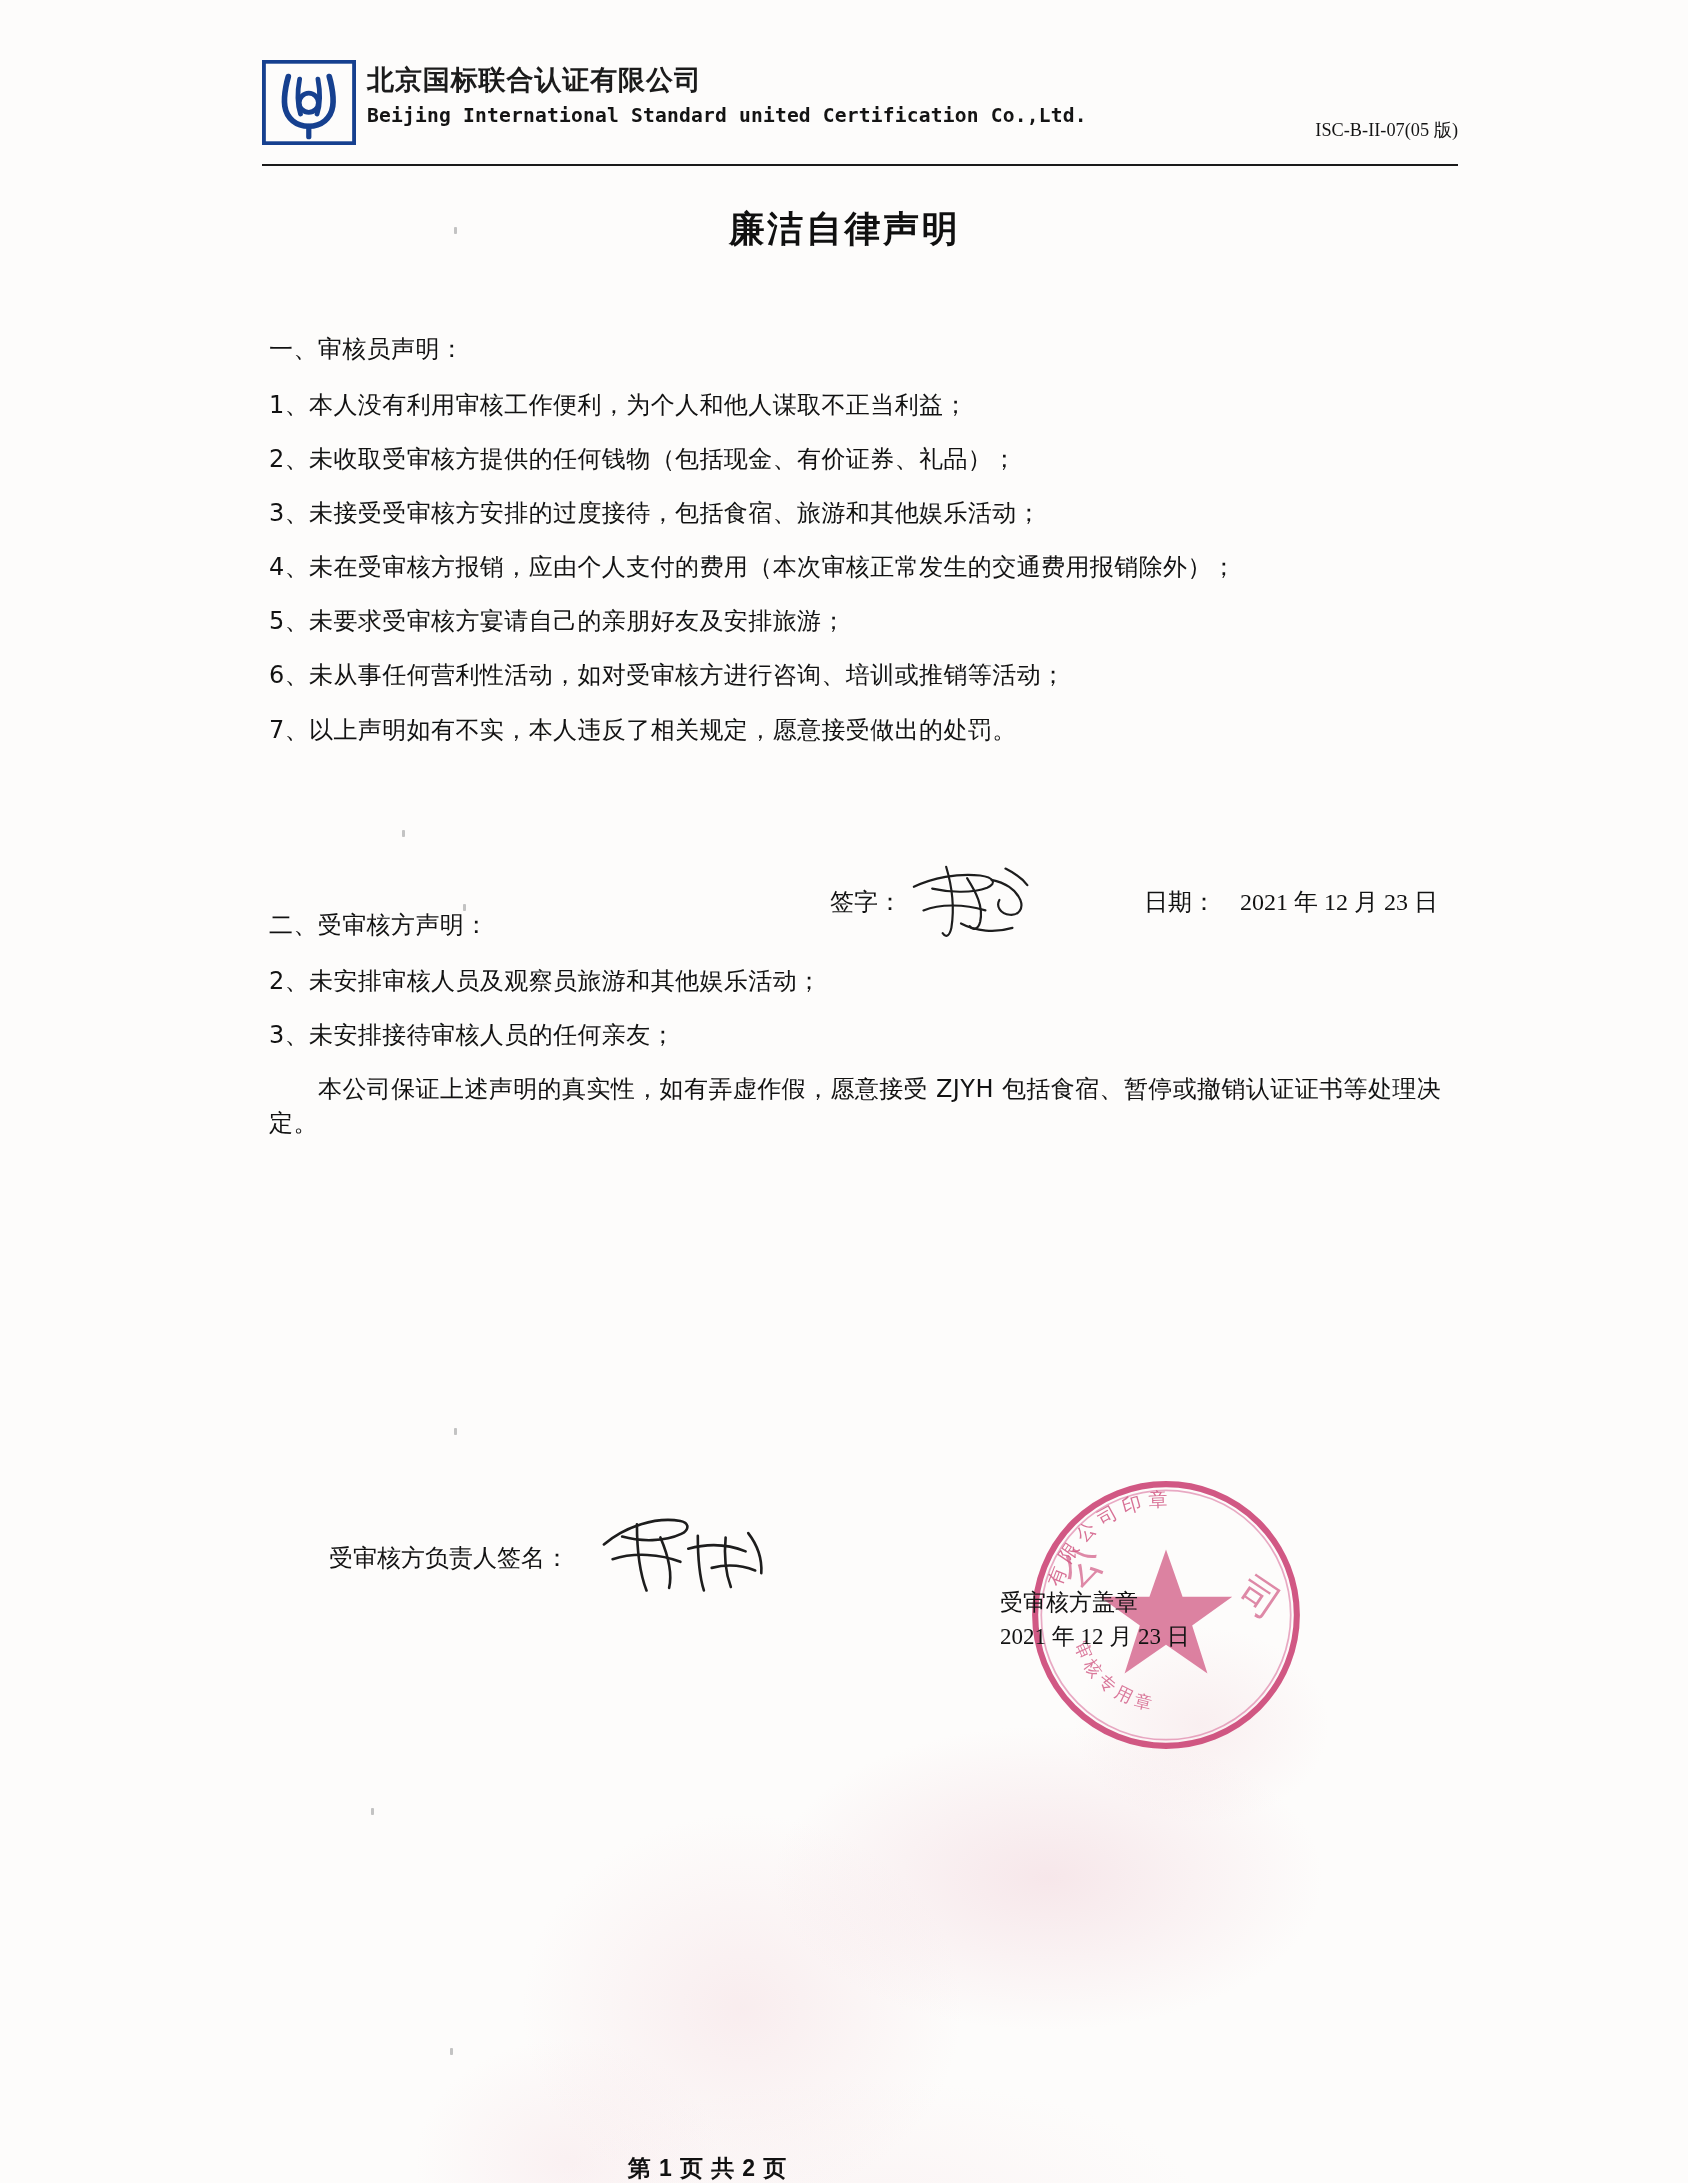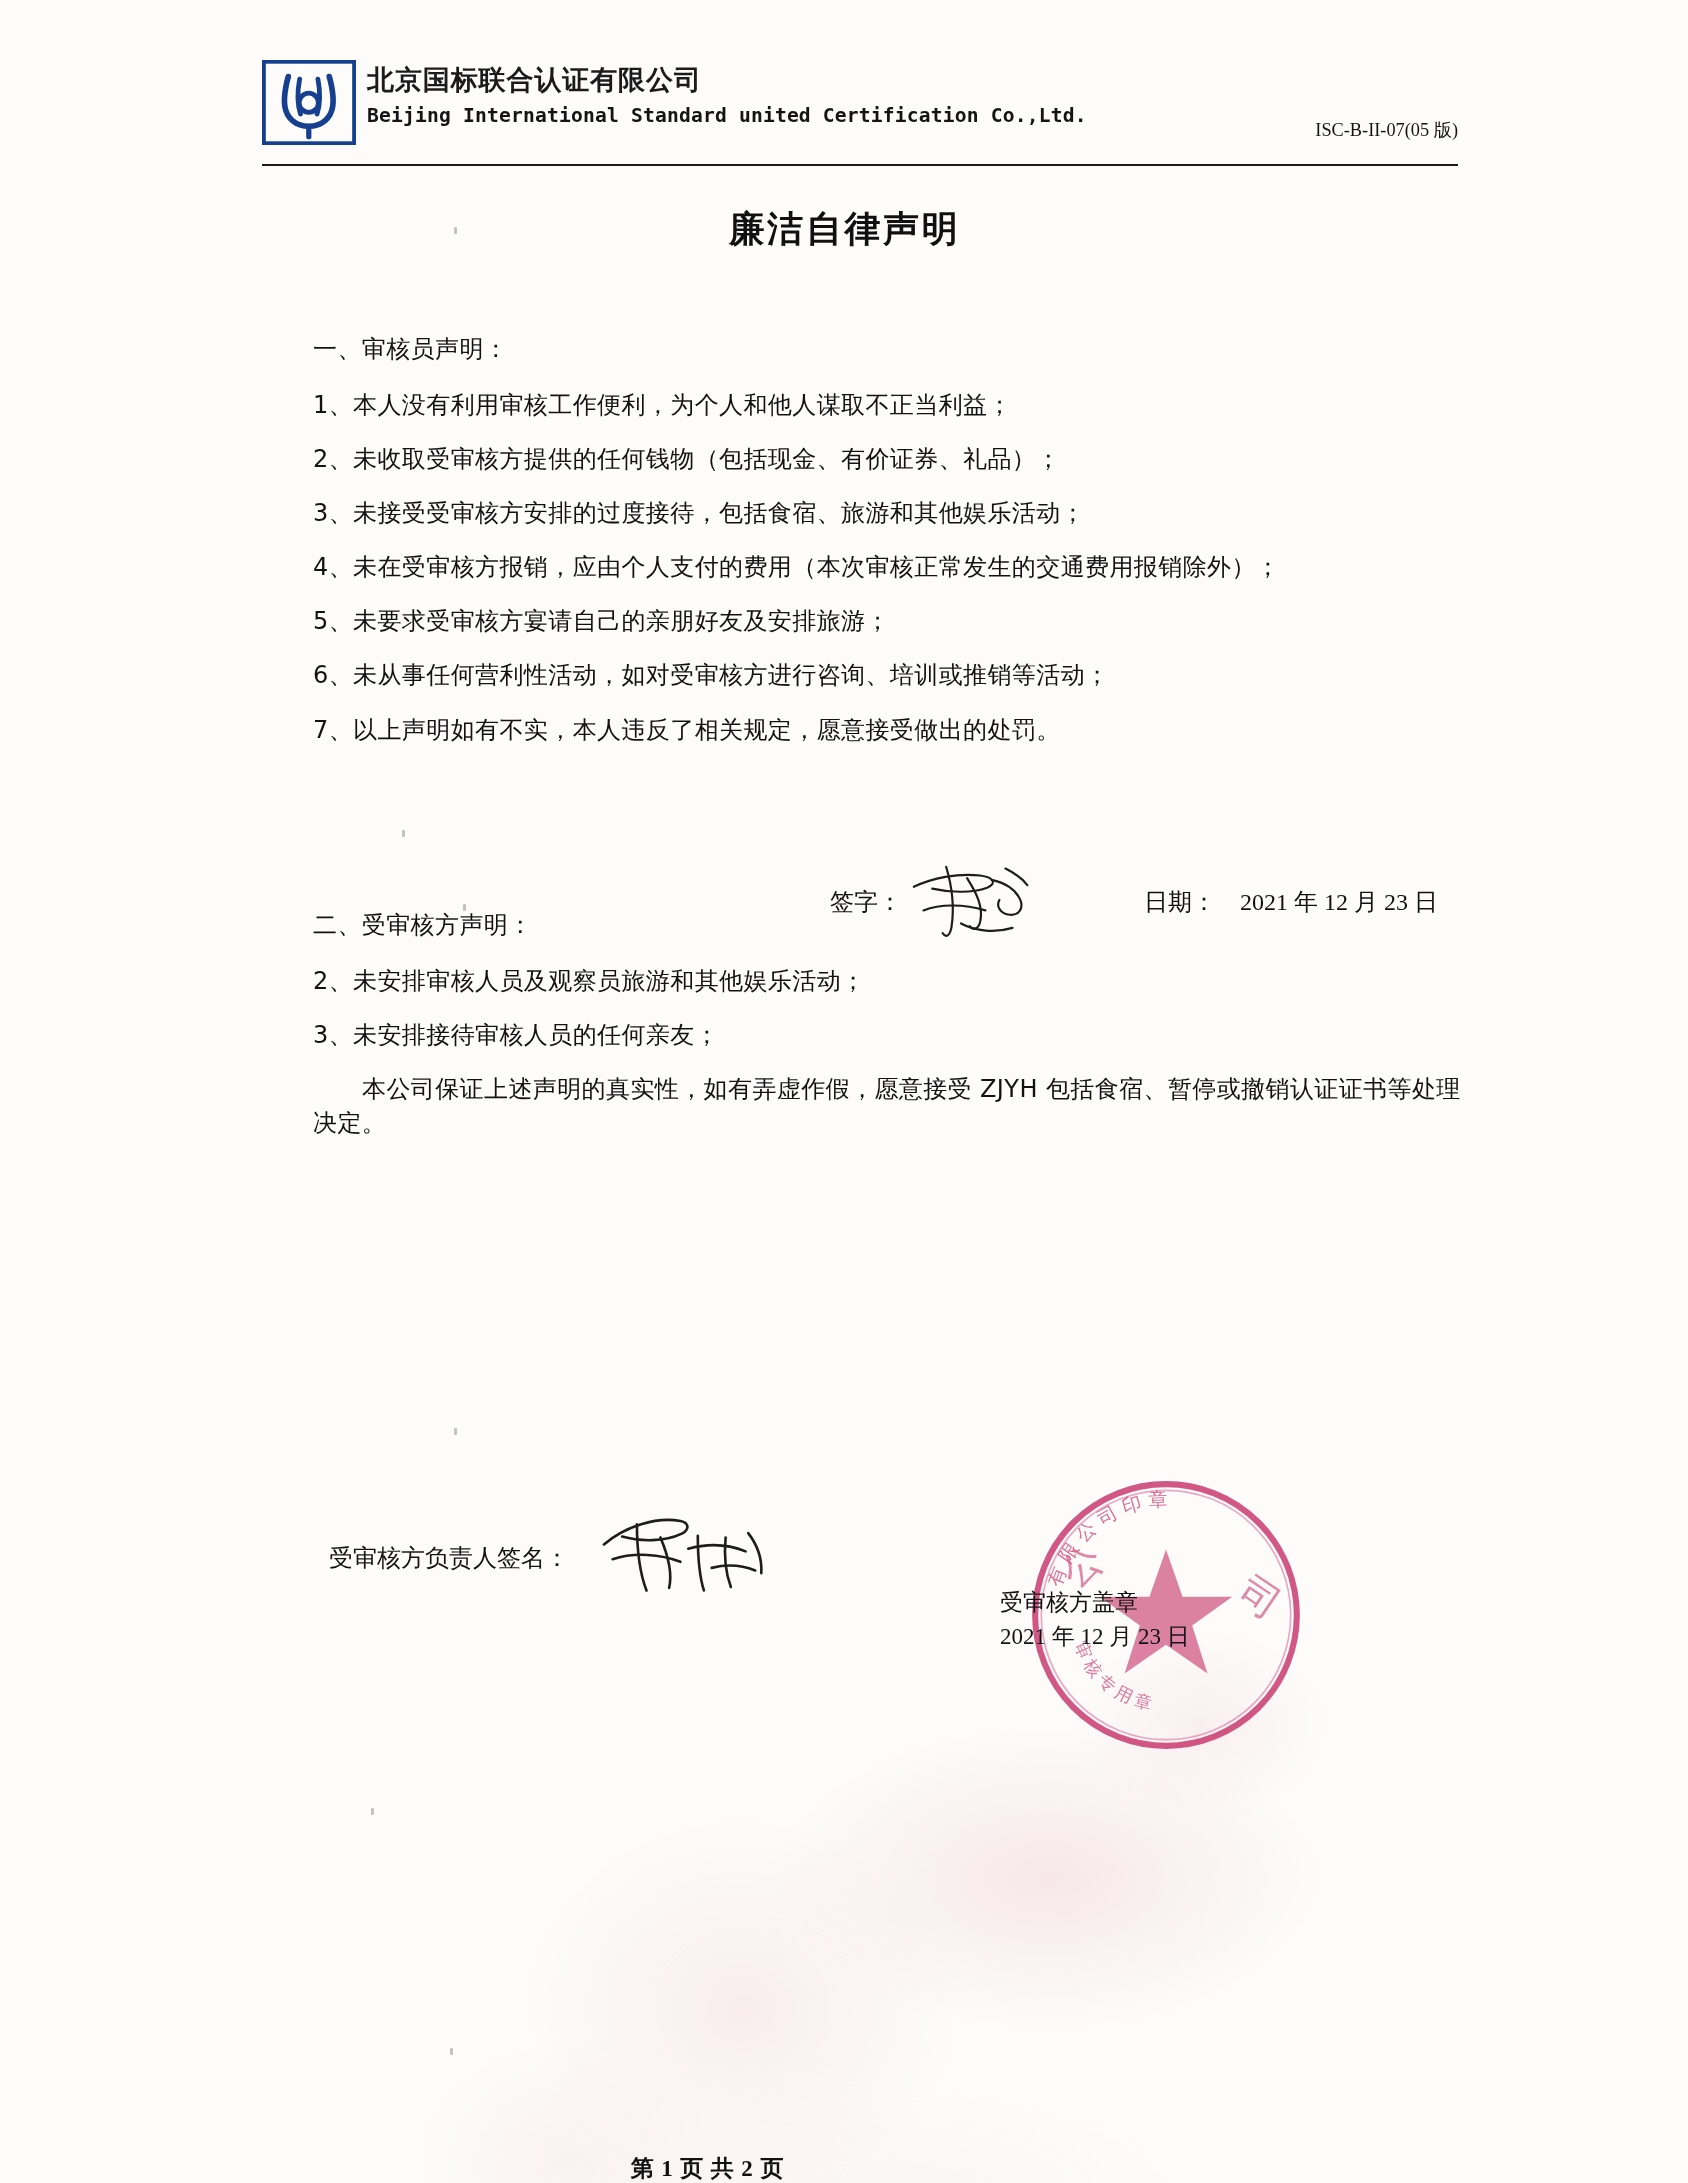--- a/index.html
+++ b/index.html
@@ -107,21 +107,20 @@
     top: 332px;
     width: 1192px;
   }
   .para {
     font-family: "DejaVu Sans", sans-serif;
     font-size: 24px;
     line-height: 1.42;
     color: #121212;
     margin-bottom: 20px;
     letter-spacing: 0.4px;
-    margin-left: 44px;
   }
   .para.section {
     font-weight: 400;
     margin-bottom: 22px;
   }
   .para.indent {
     text-indent: 49px;
   }
   .gap-lg { height: 47px; }
 
@@ -216,21 +215,21 @@
     font-family: "Liberation Serif", serif;
   }
 
   
   .page-footer {
     position: absolute;
     left: 0;
     top: 2153px;
     width: 1415px;
     text-align: center;
-    font-family: Liberation Serif, serif;
+    font-family: Liberation Sans, sans-serif;
     font-weight: 700;
     font-size: 23px;
     color: #111111;
     letter-spacing: 0.9px;
   }
 
   
   .speck {
     position: absolute;
     width: 3.1px;

